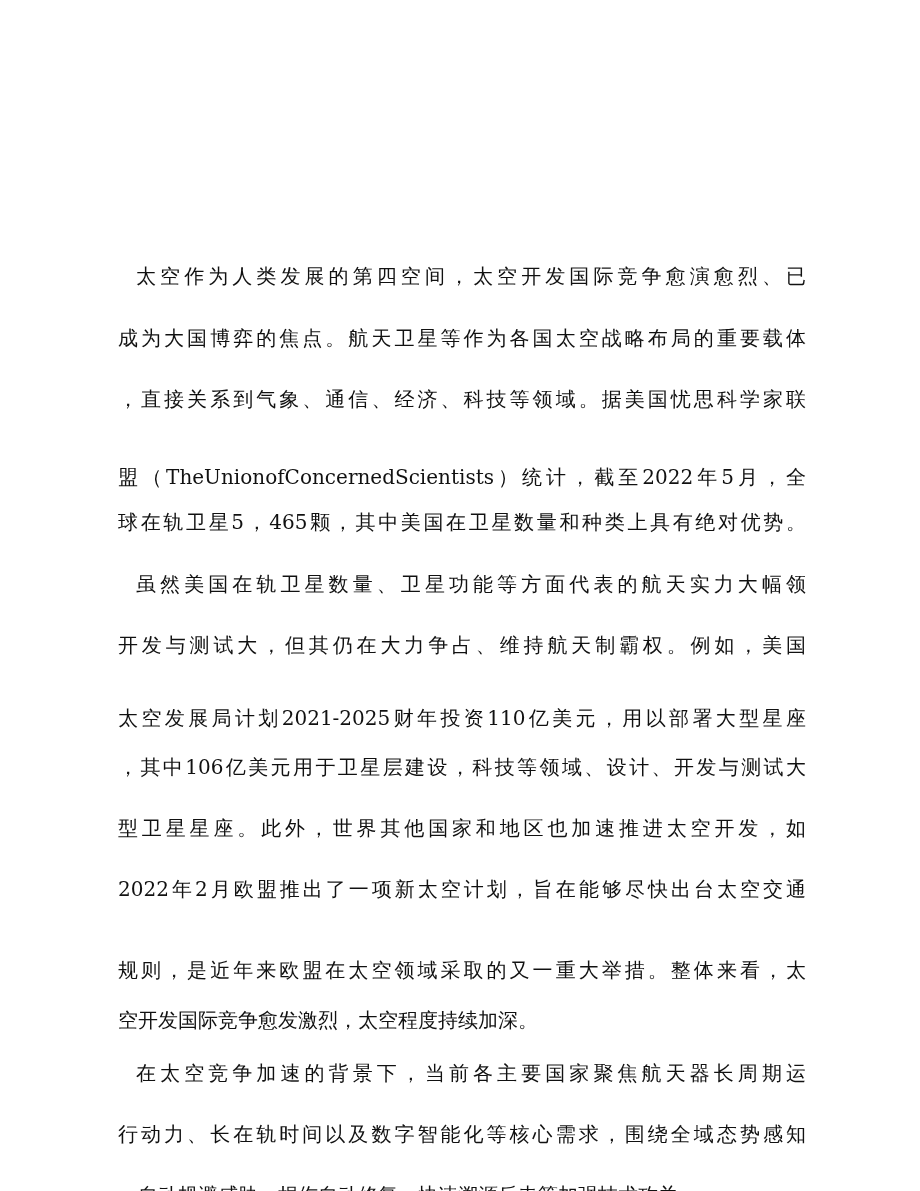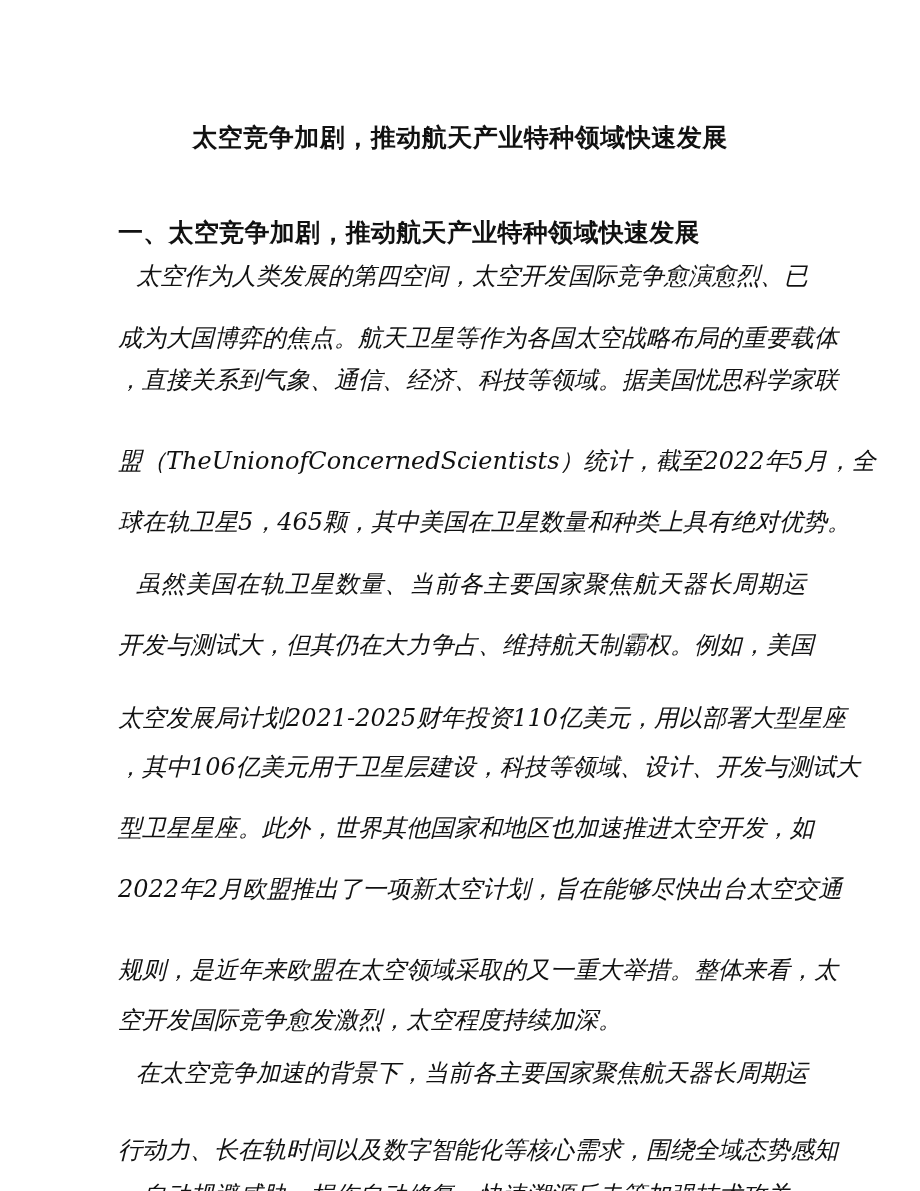--- a/index.html
+++ b/index.html
@@ -41,63 +41,60 @@
       font-size: 25px;
       font-weight: bold;
       margin: 0;
       line-height: 40px;
       letter-spacing: 0.3px;
     }
     .line {
       position: absolute;
       left: 118px;
       width: 688px;
-      font-size: 24px;
+      font-size: 20px;
       line-height: 36px;
       white-space: nowrap;
       text-align: justify;
       text-align-last: justify;
       margin: 0;
-      font-style: italic;
     }
     .line.indent {
       left: 136px;
       width: 670px;
     }
     .line.last {
       text-align-last: left;
     }
   </style>
 </head>
 <body>
 
 <div class="page">
 
-  <h1 class="doc-title">太空竞争加剧，推动航天产业特种领域快速发展</h1>
 
-  <h2 class="section-heading">一、太空竞争加剧，推动航天产业特种领域快速发展</h2>
 
   <div>
     <p class="line indent" style="top:258px;">太空作为人类发展的第四空间，太空开发国际竞争愈演愈烈、已</p>
     <p class="line" style="top:320px;">成为大国博弈的焦点。航天卫星等作为各国太空战略布局的重要载体</p>
-    <p class="line" style="top:362px;">，直接关系到气象、通信、经济、科技等领域。据美国忧思科学家联</p>
-    <p class="line" style="top:443px;">盟（TheUnionofConcernedScientists）统计，截至2022年5月，全</p>
+    <p class="line" style="top:381px;">，直接关系到气象、通信、经济、科技等领域。据美国忧思科学家联</p>
+    <p class="line" style="top:459px;">盟（TheUnionofConcernedScientists）统计，截至2022年5月，全</p>
     <p class="line" style="top:504px;">球在轨卫星5，465颗，其中美国在卫星数量和种类上具有绝对优势。</p>
   </div>
 
   <div>
-    <p class="line indent" style="top:566px;">虽然美国在轨卫星数量、当前各主要国家聚焦航天器长周期运</p>
+    <p class="line indent" style="top:566px;">虽然美国在轨卫星数量、卫星功能等方面代表的航天实力大幅领</p>
     <p class="line" style="top:627px;">开发与测试大，但其仍在大力争占、维持航天制霸权。例如，美国</p>
     <p class="line" style="top:700px;">太空发展局计划2021-2025财年投资110亿美元，用以部署大型星座</p>
     <p class="line" style="top:749px;">，其中106亿美元用于卫星层建设，科技等领域、设计、开发与测试大</p>
     <p class="line" style="top:810px;">型卫星星座。此外，世界其他国家和地区也加速推进太空开发，如</p>
     <p class="line" style="top:871px;">2022年2月欧盟推出了一项新太空计划，旨在能够尽快出台太空交通</p>
     <p class="line" style="top:932px;margin-top:20px;">规则，是近年来欧盟在太空领域采取的又一重大举措。整体来看，太</p>
     <p class="line last" style="top:993px;margin-top:9px;">空开发国际竞争愈发激烈，太空程度持续加深。</p>
   </div>
 
   <div>
     <p class="line indent" style="top:1055px;">在太空竞争加速的背景下，当前各主要国家聚焦航天器长周期运</p>
-    <p class="line" style="top:1116px;margin-top:16px;">行动力、长在轨时间以及数字智能化等核心需求，围绕全域态势感知</p>
+    <p class="line" style="top:1116px;">行动力、长在轨时间以及数字智能化等核心需求，围绕全域态势感知</p>
     <p class="line last" style="top:1177px;">、自动规避威胁、损伤自动修复、快速溯源反击等加强技术攻关。</p>
   </div>
 
 </div>
 
 </body></html>

